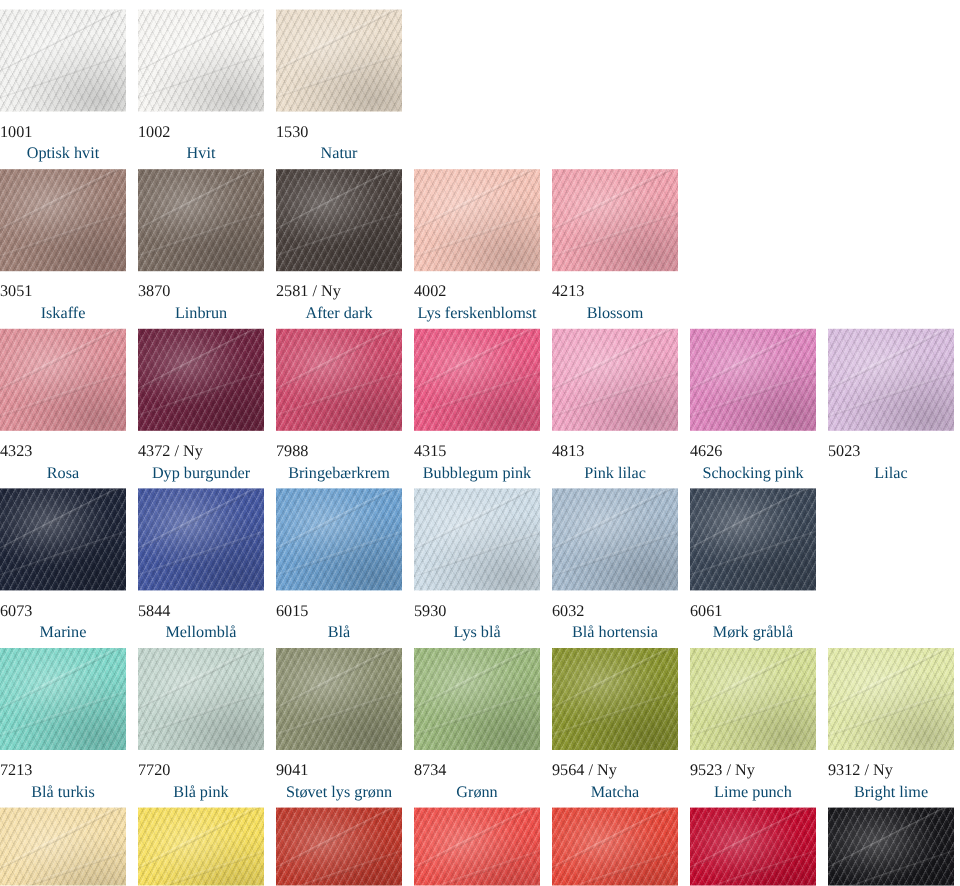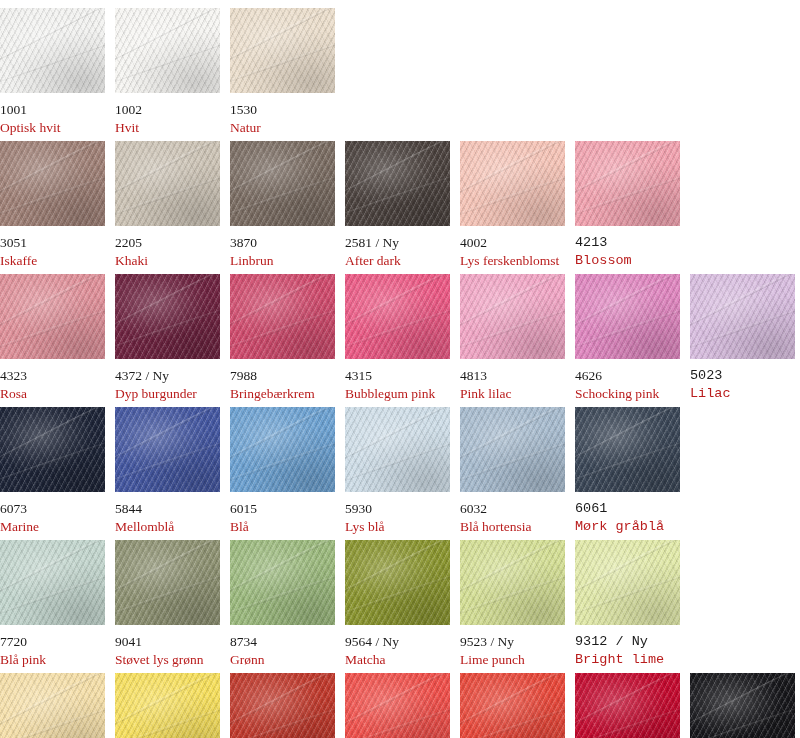--- a/index.html
+++ b/index.html
@@ -26,21 +26,20 @@
     margin-bottom: 5px;
   }
 
   .swatch-cell {
     width: 105px;
     margin-right: 10px;
     box-sizing: border-box;
   }
   .swatch-cell:last-child {
     margin-right: 16px;
-    font-family: Liberation Mono, monospace;
   }
   .swatch-cell.is-empty {
     visibility: hidden;
   }
 
   
   .yarn-swatch {
     position: relative;
     width: 105px;
     height: 85px;
@@ -117,22 +116,23 @@
     margin-top: 9px;
     font-size: 13.5px;
     line-height: 16px;
     color: #1b1b1b;
     white-space: nowrap;
   }
   .swatch-name {
     margin-top: 2px;
     font-size: 13.5px;
     line-height: 16px;
-    color: #b91c1c;
+    color: #0c4a6e;
     white-space: nowrap;
+    text-align: center;
   }
 </style>
 </head>
 <body>
 
 <div class="palette-sheet" id="sheet-root">
     <div class="color-row">
       <div class="swatch-cell">
         <div class="yarn-swatch" style="background-color: rgb(243, 243, 241);">
           <div class="strands"></div>
@@ -177,31 +177,20 @@
           <div class="strands"></div>
           <div class="strands-cross"></div>
           <div class="loose-strand s1"></div>
           <div class="loose-strand s2"></div>
           <div class="sheen"></div>
         </div>
         <div class="swatch-code">3051</div>
         <div class="swatch-name">Iskaffe</div>
       </div>
       <div class="swatch-cell">
-        <div class="yarn-swatch" style="background-color: rgb(205, 196, 182);">
-          <div class="strands"></div>
-          <div class="strands-cross"></div>
-          <div class="loose-strand s1"></div>
-          <div class="loose-strand s2"></div>
-          <div class="sheen"></div>
-        </div>
-        <div class="swatch-code">2205</div>
-        <div class="swatch-name">Khaki</div>
-      </div>
-      <div class="swatch-cell">
         <div class="yarn-swatch" style="background-color: rgb(123, 109, 99);">
           <div class="strands"></div>
           <div class="strands-cross"></div>
           <div class="loose-strand s1"></div>
           <div class="loose-strand s2"></div>
           <div class="sheen"></div>
         </div>
         <div class="swatch-code">3870</div>
         <div class="swatch-name">Linbrun</div>
       </div>
@@ -381,20 +370,31 @@
           <div class="loose-strand s1"></div>
           <div class="loose-strand s2"></div>
           <div class="sheen"></div>
         </div>
         <div class="swatch-code">6061</div>
         <div class="swatch-name">Mørk gråblå</div>
       </div>
     </div>
     <div class="color-row">
       <div class="swatch-cell">
+        <div class="yarn-swatch" style="background-color: rgb(127, 216, 202);">
+          <div class="strands"></div>
+          <div class="strands-cross"></div>
+          <div class="loose-strand s1"></div>
+          <div class="loose-strand s2"></div>
+          <div class="sheen"></div>
+        </div>
+        <div class="swatch-code">7213</div>
+        <div class="swatch-name">Blå turkis</div>
+      </div>
+      <div class="swatch-cell">
         <div class="yarn-swatch" style="background-color: rgb(195, 214, 206);">
           <div class="strands"></div>
           <div class="strands-cross"></div>
           <div class="loose-strand s1"></div>
           <div class="loose-strand s2"></div>
           <div class="sheen"></div>
         </div>
         <div class="swatch-code">7720</div>
         <div class="swatch-name">Blå pink</div>
       </div>

